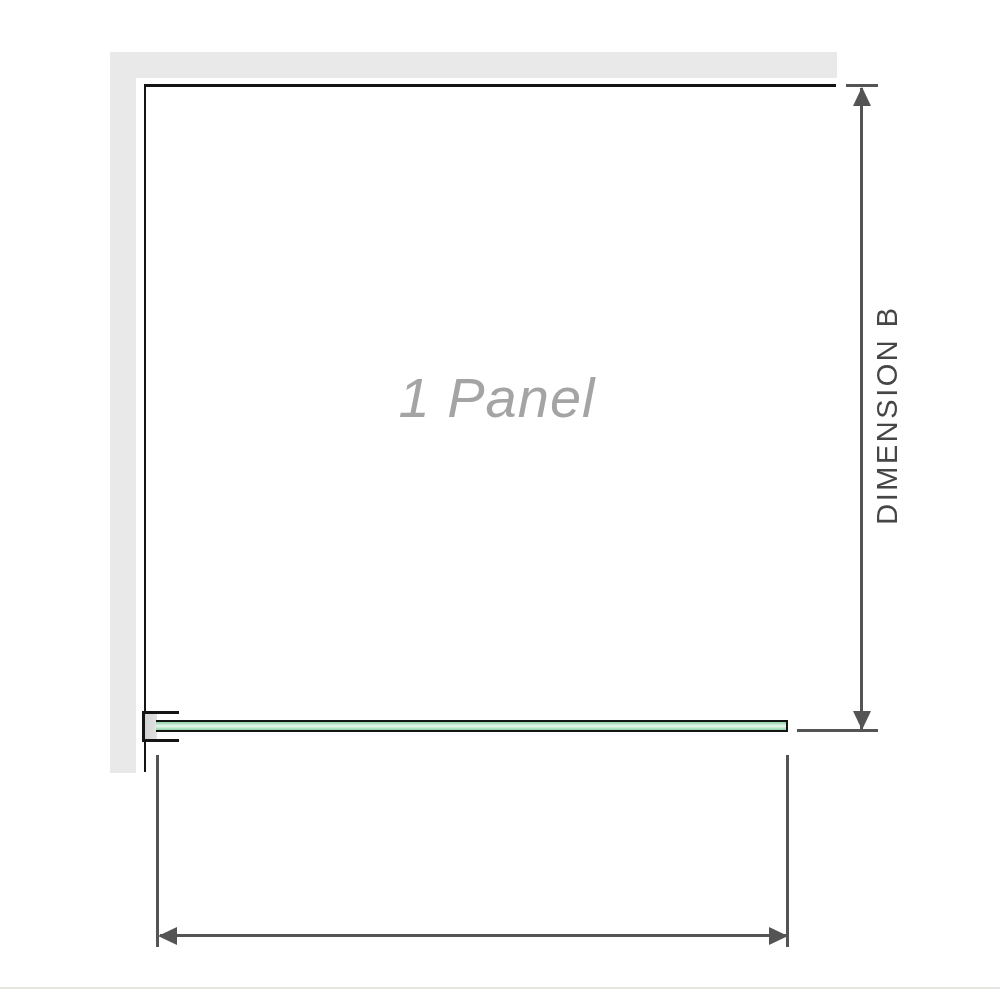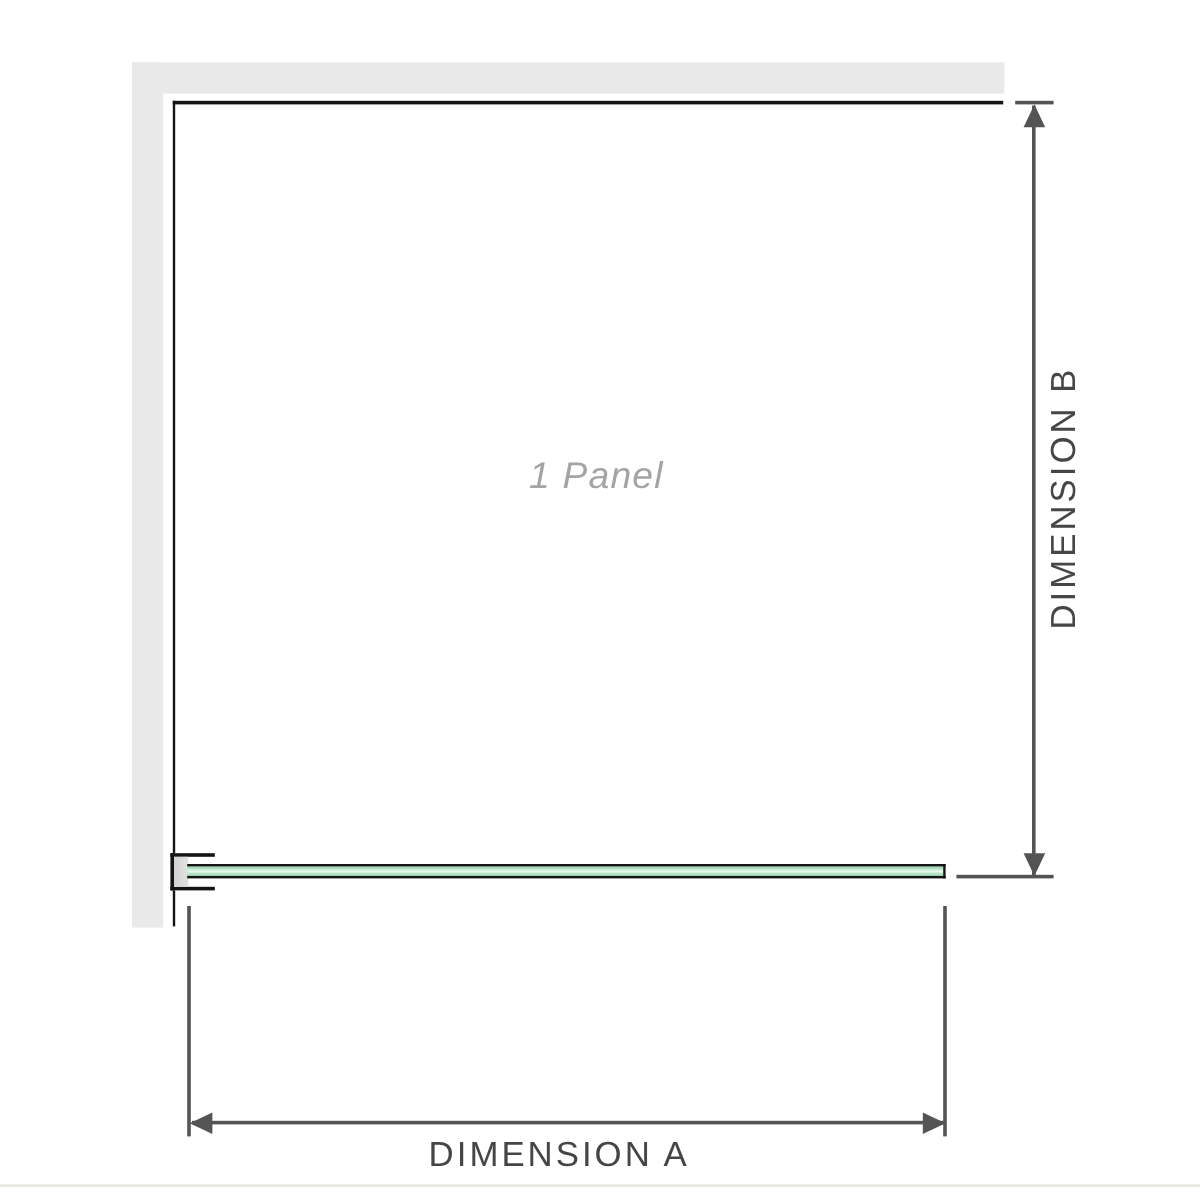--- a/index.html
+++ b/index.html
@@ -25,21 +25,21 @@
   
   .outline-line { background: var(--outline, #141414); }
   #panel-top-border  { left: 144px;   top: 84px; width: 692px;  height: 2.5px; z-index: 1; }
   #panel-left-border { left: 143.5px; top: 84px; width: 2.5px;  height: 688px; z-index: 1; }
 
   
   #panel-count-label {
     left: 497px; top: 397px;
     transform: translate(-50%, -50%);
     font-style: italic;
-    font-size: 31px;
+    font-size: 56px;
     font-weight: 400;
     letter-spacing: 1px;
     color: var(--panel-text, #a4a4a4);
     white-space: nowrap;
     z-index: 2;
   }
 
   
   #glass-panel {
     left: 156px; top: 720px;
@@ -150,17 +150,16 @@
   <div class="abs dim-line" id="dimension-b-line"></div>
   <div class="abs arrow" id="dimension-b-arrow-up-icon"></div>
   <div class="abs arrow" id="dimension-b-arrow-down-icon"></div>
   <div class="abs dim-label" id="dimension-b-label">DIMENSION B</div>
 
   <div class="abs dim-line" id="dimension-a-extension-left"></div>
   <div class="abs dim-line" id="dimension-a-extension-right"></div>
   <div class="abs dim-line" id="dimension-a-line"></div>
   <div class="abs arrow" id="dimension-a-arrow-left-icon"></div>
   <div class="abs arrow" id="dimension-a-arrow-right-icon"></div>
-  <div class="abs dim-label" id="dimension-a-label">DIMENSION A</div>
 
   <div class="abs" id="footer-divider"></div>
 
 </div>
 
 </body></html>

